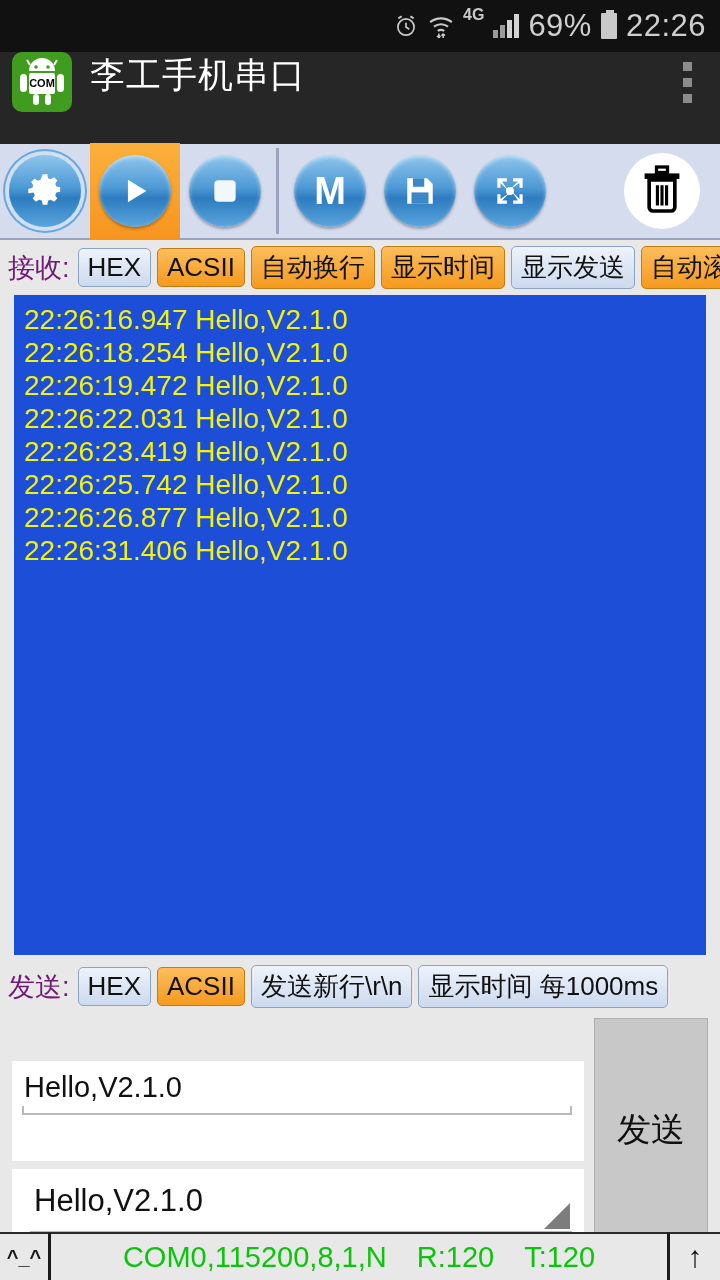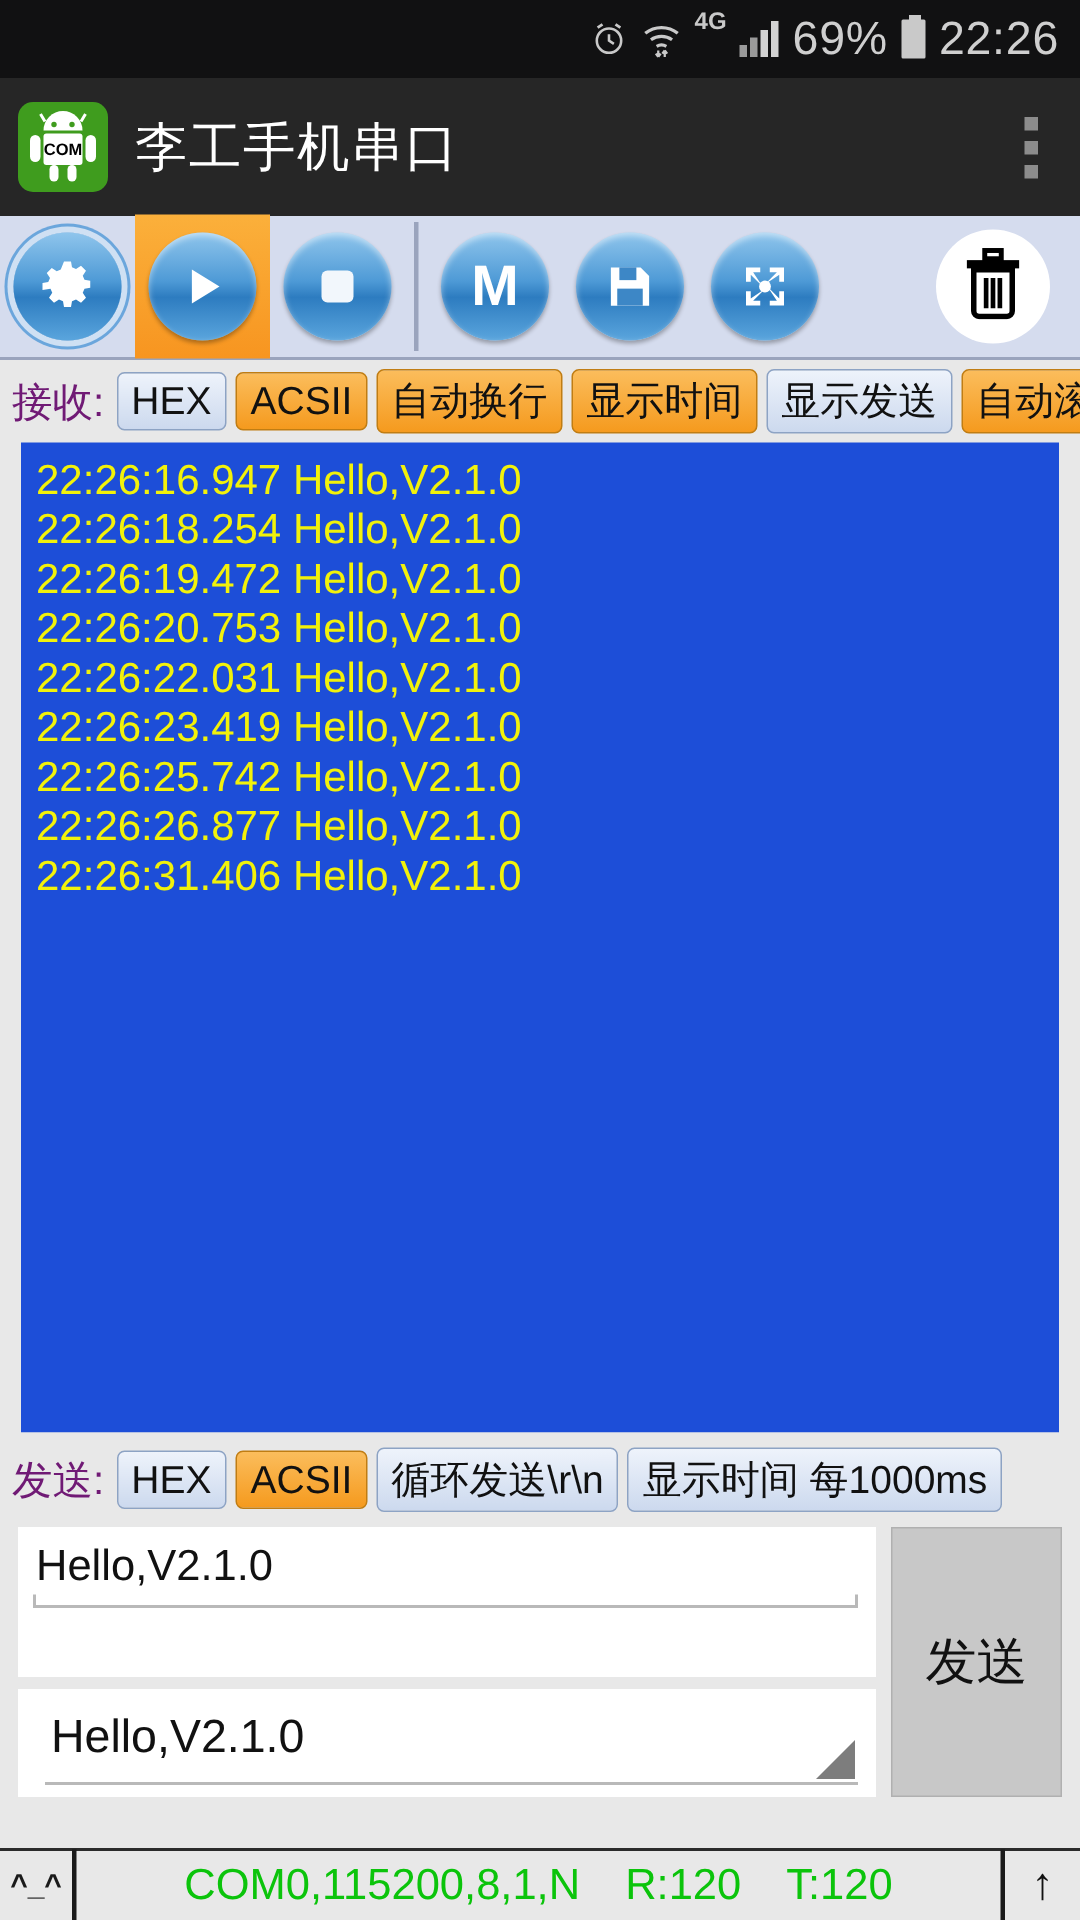--- a/index.html
+++ b/index.html
@@ -23,21 +23,21 @@
   .bars { display:flex; align-items:flex-end; gap:2px; height:24px; }
   .bars i { display:block; width:5px; background:#9a9a9a; }
   .bars i:nth-child(1){height:8px;} .bars i:nth-child(2){height:13px;}
   .bars i:nth-child(3){height:18px;background:#d2d2d2;} .bars i:nth-child(4){height:24px;background:#d2d2d2;}
   .batt { width:16px; height:26px; border:2px solid #c9c9c9; background:#c9c9c9; position:relative; border-radius:1px; }
   .batt:before { content:""; position:absolute; top:-5px; left:3px; width:8px; height:4px; background:#c9c9c9; }
 
   
   .actionbar {
     height:92px; background:#262626;
-    display:flex; align-items:center; padding:0 12px;
+    display:flex; padding:0 12px;
   }
   .appicon {
     width:60px; height:60px; border-radius:10px; background:#3f9c1e;
     display:flex; align-items:center; justify-content:center; flex:0 0 auto;
   }
   .apptitle { color:#fff; font-size:35px; margin-left:18px; letter-spacing:1px; }
   .overflow { margin-left:auto; display:flex; flex-direction:column; gap:7px; padding:10px 16px; }
   .overflow span { width:9px; height:9px; background:#8c8c8c; display:block; }
 
   
@@ -75,21 +75,21 @@
   
   .termwrap { padding:0 14px; background:#e8e8e8; }
   .terminal {
     background:#1d4ed8; height:660px; padding:8px 10px 0 10px;
     overflow:hidden;
   }
   .tline { color:#f2f20a; font-size:28px; line-height:33px; white-space:pre; }
 
   
   .sendarea { display:flex; padding:4px 12px 6px 12px; background:#e8e8e8; gap:10px; }
-  .fields { flex:1; display:flex; flex-direction:column; gap:8px; }
+  .fields { flex:1; display:flex; flex-direction:column; gap:8px;margin-top:43px; }
   .txtbox {
     background:#fff; height:100px; padding:10px 12px 0 12px; position:relative;
   }
   .txtval { font-size:29px; color:#111; }
   .txtrule { position:absolute; left:10px; right:12px; top:52px; height:2px; background:#b9b9b9; }
   .txtrule:before, .txtrule:after { content:""; position:absolute; bottom:0; width:2px; height:9px; background:#b9b9b9; }
   .txtrule:before { left:0; } .txtrule:after { right:0; }
   .spinner { background:#fff; height:72px; position:relative; padding:14px 12px 0 22px; }
   .spinval { font-size:31px; color:#111; }
   .spinrule { position:absolute; left:18px; right:12px; bottom:8px; height:2px; background:#b9b9b9; }
@@ -233,34 +233,33 @@
     <span class="tg on">显示时间</span>
     <span class="tg">显示发送</span>
     <span class="tg on">自动滚屏</span>
   </div>
 
   <div class="termwrap">
     <div class="terminal">
       <div class="tline">22:26:16.947 Hello,V2.1.0</div>
       <div class="tline">22:26:18.254 Hello,V2.1.0</div>
       <div class="tline">22:26:19.472 Hello,V2.1.0</div>
-      <div class="tline">22:26:20.753 Hello,V2.1.0</div>
       <div class="tline">22:26:22.031 Hello,V2.1.0</div>
       <div class="tline">22:26:23.419 Hello,V2.1.0</div>
       <div class="tline">22:26:25.742 Hello,V2.1.0</div>
       <div class="tline">22:26:26.877 Hello,V2.1.0</div>
       <div class="tline">22:26:31.406 Hello,V2.1.0</div>
     </div>
   </div>
 
   <div class="togglerow" style="padding-top:10px;">
     <span class="rowlabel">发送:</span>
     <span class="tg">HEX</span>
     <span class="tg on">ACSII</span>
-    <span class="tg">循环发送\r\n</span>
+    <span class="tg">发送新行\r\n</span>
     <span class="tg">显示时间 每1000ms</span>
   </div>
 
   <div class="sendarea">
     <div class="fields">
       <div class="txtbox">
         <div class="txtval" placeholder="">Hello,V2.1.0</div>
         <div class="txtrule"></div>
       </div>
       <div class="spinner">

